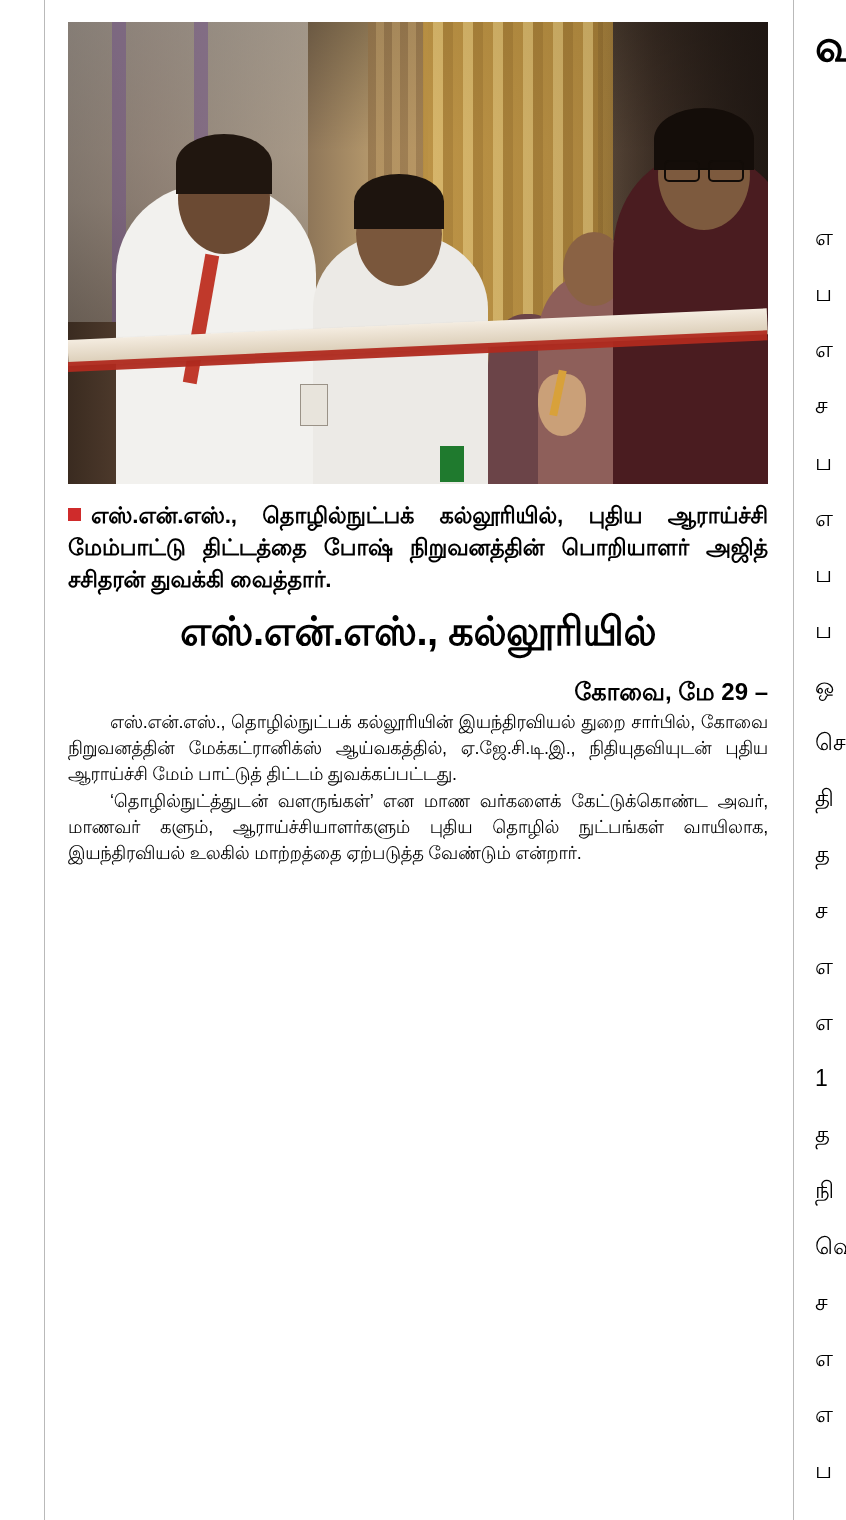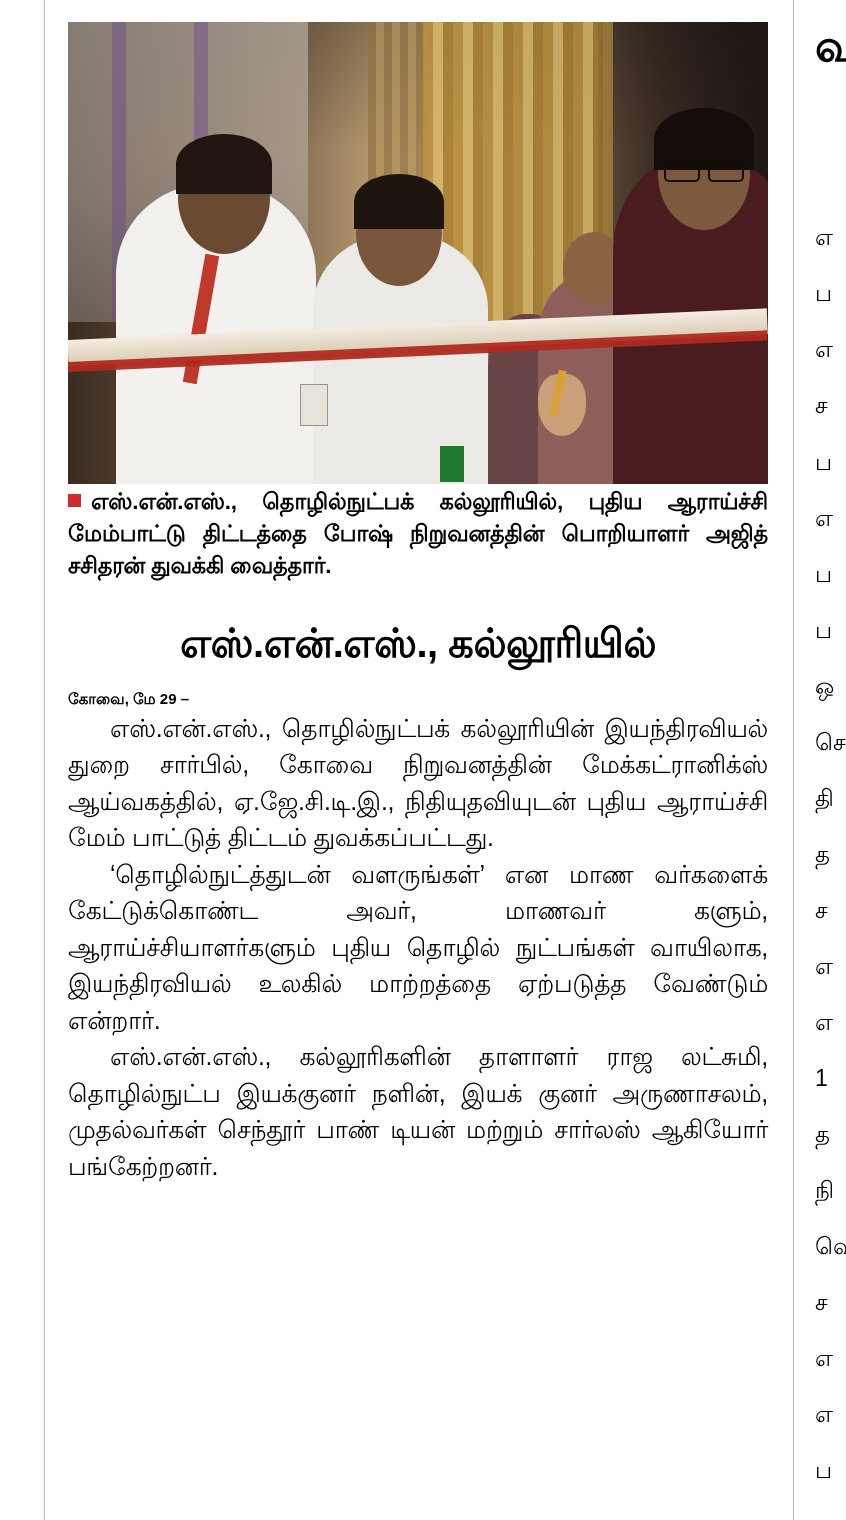--- a/index.html
+++ b/index.html
@@ -138,60 +138,60 @@
     position:absolute; left:470px; top:352px; width:48px; height:62px;
     background:#caa078; border-radius:40% 40% 50% 50%;
   }
   .scissor {
     position:absolute; left:486px; top:348px; width:8px; height:46px;
     background:#d8a13a; transform: rotate(12deg);
   }
 
   
   .caption {
-    margin-top: 2px;
+    margin-top: 16px;
     font-family: "Liberation Sans", sans-serif;
     font-weight: bold;
     font-size: 22.5px;
     line-height: 1.42;
     text-align: justify;
     text-align-last: left;
     letter-spacing: -0.2px;
   }
   .caption .sq {
     display: inline-block;
     width: 13px; height: 13px;
     background: #cf2b2b;
     margin-right: 10px;
     vertical-align: 2px;
   }
 
   
   .headline {
-    margin-top: 32px;
+    margin-top: 6px;
     text-align: center;
     font-family: "Liberation Sans", sans-serif;
     font-weight: bold;
     font-size: 40px;
     line-height: 1.45;
     letter-spacing: -0.5px;
   }
 
   
   .dateline {
     margin-top: 18px;
-    text-align: left;
+    text-align: right;
     font-weight: bold;
-    font-size: 15px;
+    font-size: 24px;
   }
 
   
   .body-text p {
     margin: 0;
-    font-size: 25px;
+    font-size: 18px;
     line-height: 1.46;
     text-align: justify;
     text-align-last: left;
     text-indent: 42px;
     letter-spacing: -0.3px;
   }
 
   
   .right-col {
     position: absolute;
@@ -270,21 +270,20 @@
 
     <div class="headline">
       <div>எஸ்.என்.எஸ்., கல்லூரியில்</div>
     </div>
 
     <div class="dateline">கோவை, மே 29 –</div>
 
     <div class="body-text">
       <p>எஸ்.என்.எஸ்., தொழில்நுட்பக் கல்லூரியின் இயந்திரவியல் துறை சார்பில், கோவை நிறுவனத்தின் மேக்கட்ரானிக்ஸ் ஆய்வகத்தில், ஏ.ஜே.சி.டி.இ., நிதியுதவியுடன் புதிய ஆராய்ச்சி மேம் பாட்டுத் திட்டம் துவக்கப்பட்டது.</p>
       <p>‘தொழில்நுட்த்துடன் வளருங்கள்’ என மாண வர்களைக் கேட்டுக்கொண்ட அவர், மாணவர் களும், ஆராய்ச்சியாளர்களும் புதிய தொழில் நுட்பங்கள் வாயிலாக, இயந்திரவியல் உலகில் மாற்றத்தை ஏற்படுத்த வேண்டும் என்றார்.</p>
-      <p>எஸ்.என்.எஸ்., கல்லூரிகளின் தாளாளர் ராஜ லட்சுமி, தொழில்நுட்ப இயக்குனர் நளின், இயக் குனர் அருணாசலம், முதல்வர்கள் செந்தூர் பாண் டியன் மற்றும் சார்லஸ் ஆகியோர் பங்கேற்றனர்.</p>
     </div>
 
   </div>
 
   <div class="right-col">
     <div class="rhead">வ</div>
     <p>எ</p>
     <p>ப</p>
     <p>எ</p>
     <p>ச</p>

